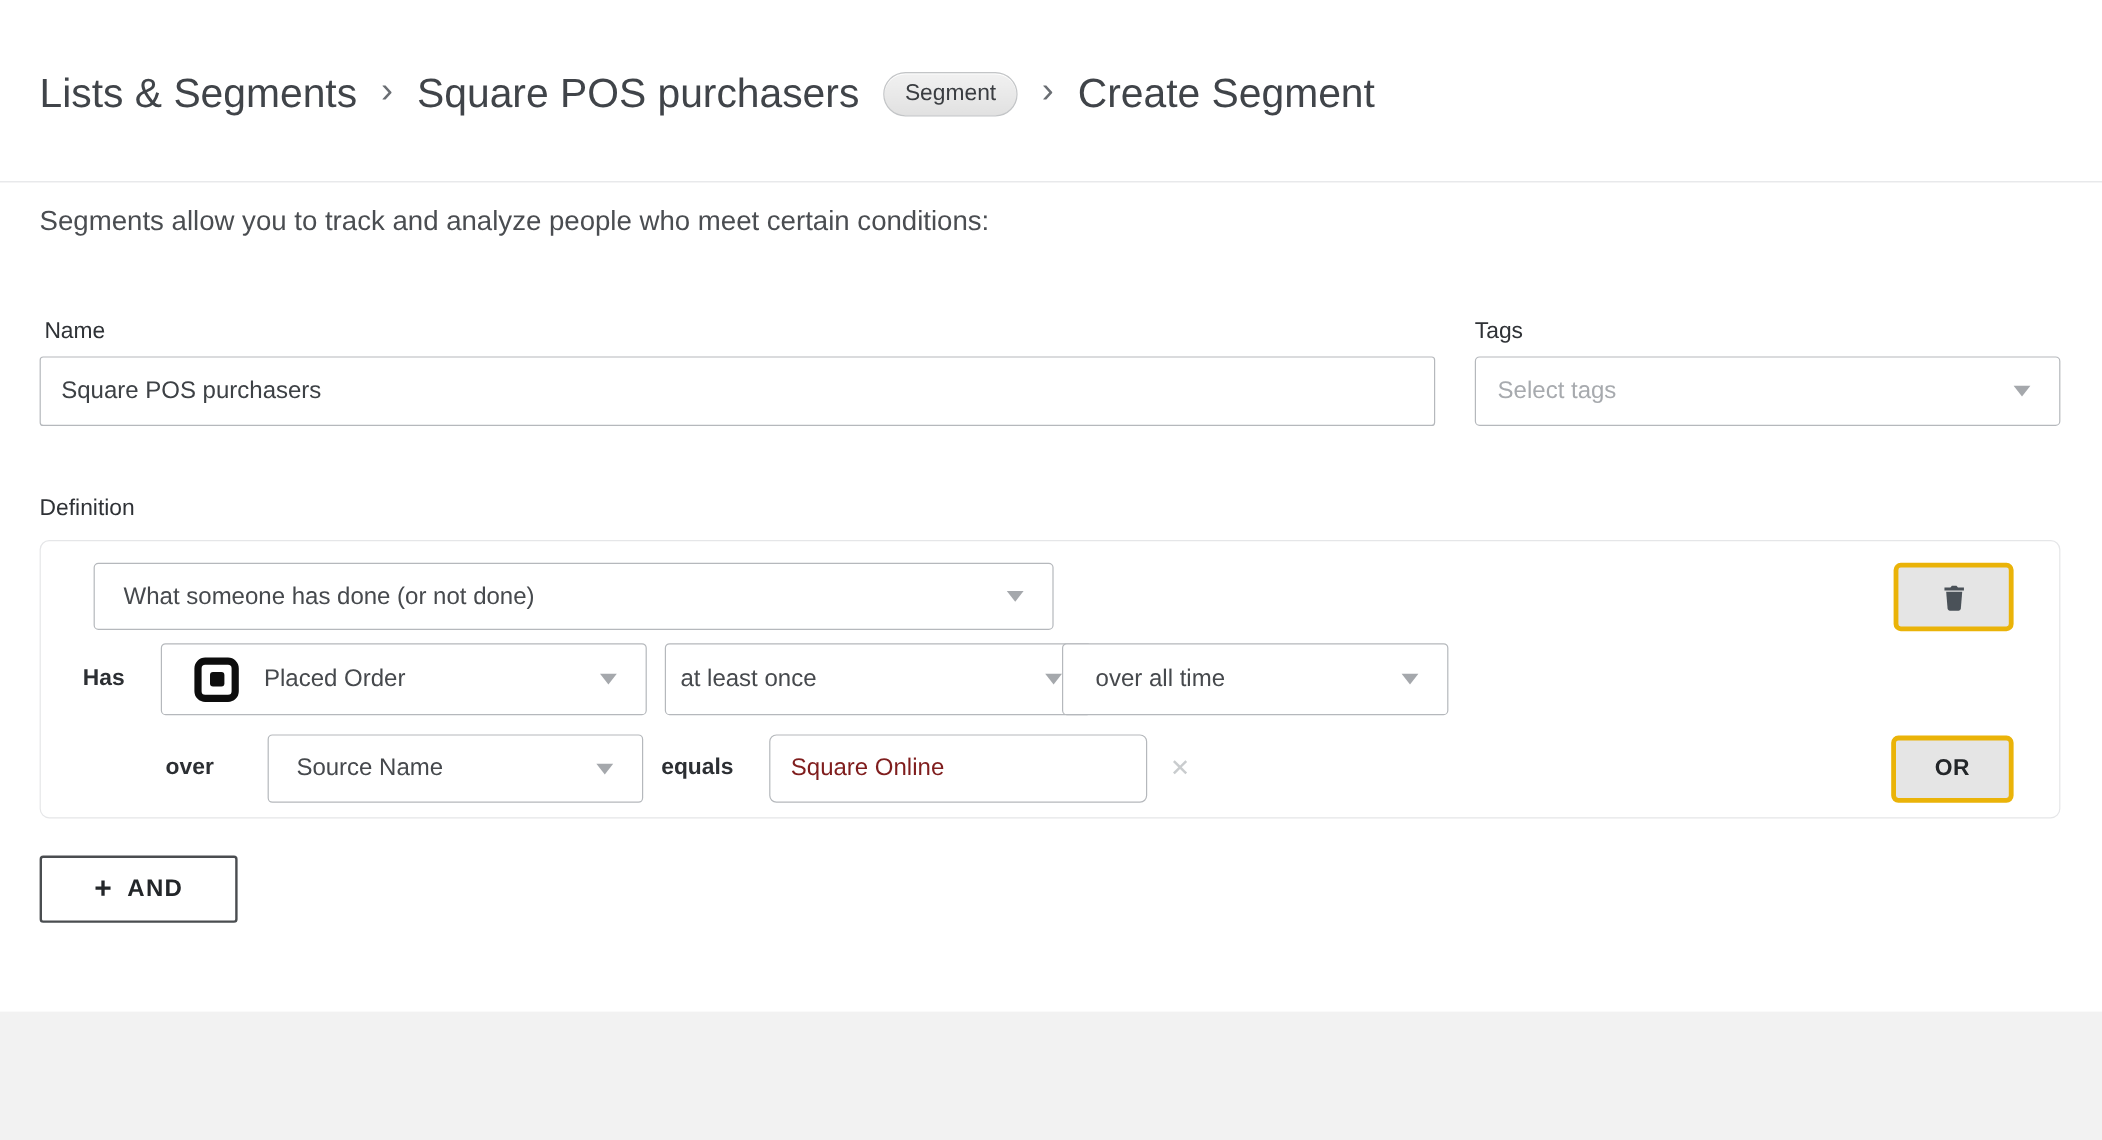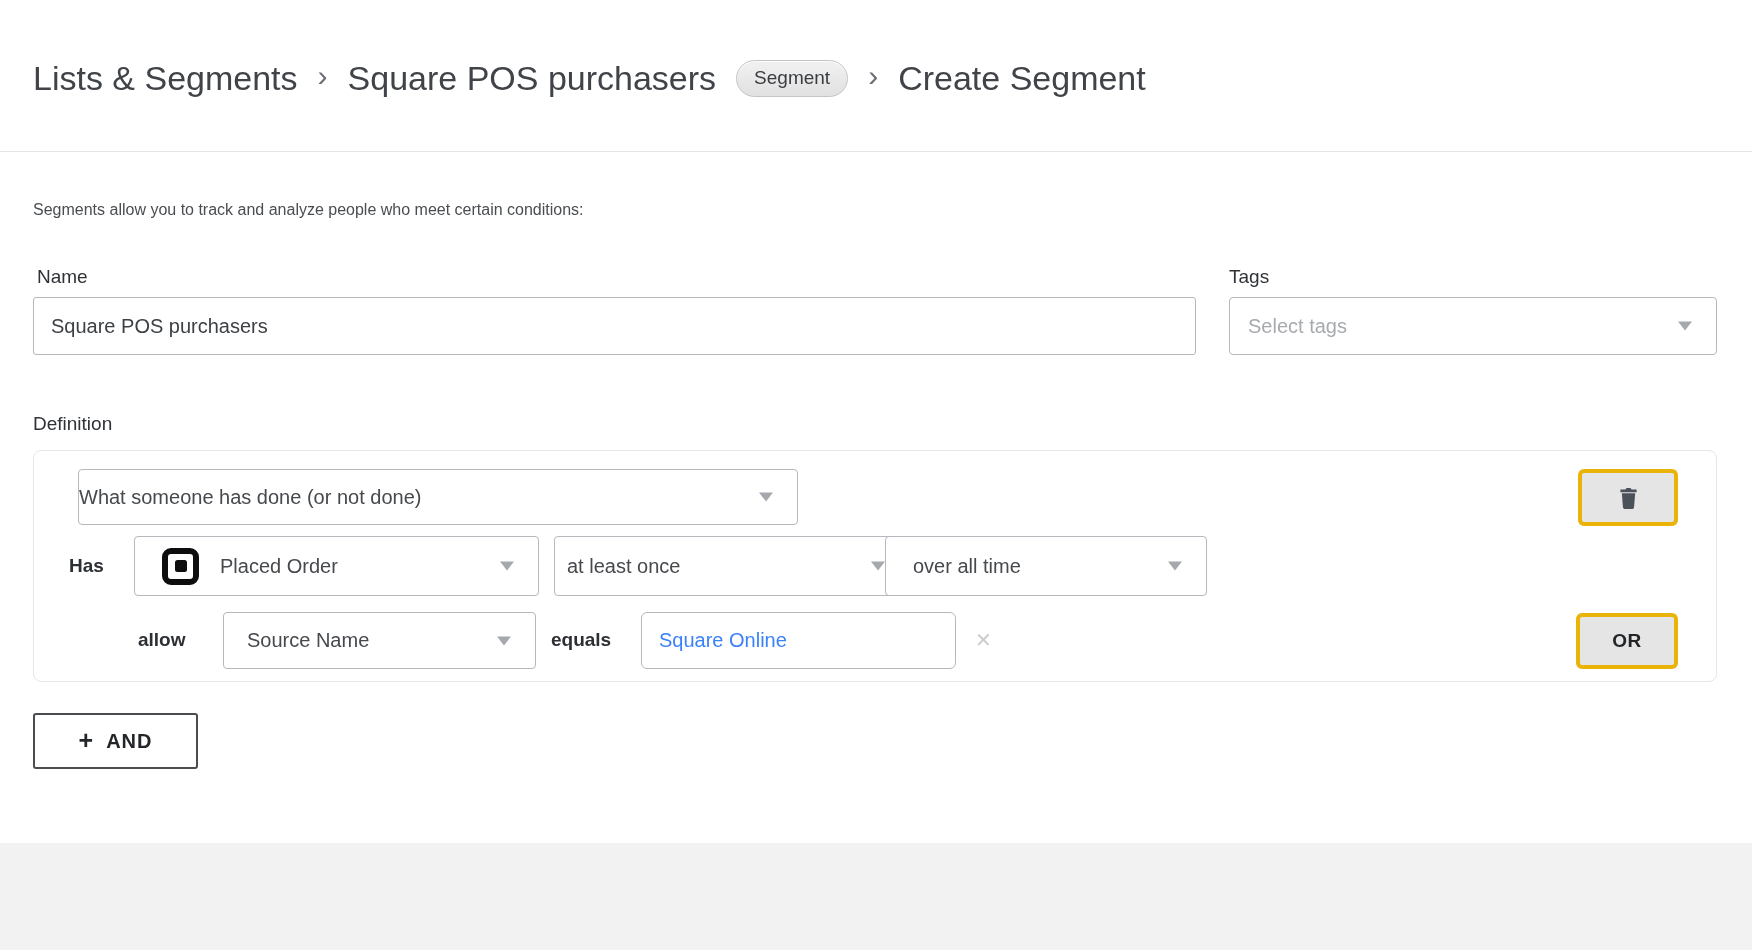--- a/index.html
+++ b/index.html
@@ -14,21 +14,21 @@
             display:flex; align-items:center; gap:20px; font-size:34px; color:#404449; }
   .crumb  { white-space:nowrap; }
   .crumb-sep { font-size:30px; color:#6a6e73; transform:translateY(-2px); }
   .badge { display:inline-flex; align-items:center; padding:6px 17px 7px;
            border:1px solid #c3c5c7; border-radius:20px;
            background:linear-gradient(180deg,#f1f1f1,#e1e1e1);
            box-shadow:inset 0 1px 0 rgba(255,255,255,.8);
            font-size:19px; color:#3a3d41; }
 
   
-  .intro { position:absolute; left:33px; top:176px; font-size:16px; color:#4a4d51; }
+  .intro { position:absolute; left:33px; top:146px; font-size:23px; color:#4a4d51; }
 
   
   .field-label { position:absolute; font-size:19px; color:#2f3236; }
   .text-input { position:absolute; border:1px solid #b5b8bc; border-radius:3px;
                 background:#fff; font-family:"Liberation Sans",sans-serif;
                 font-size:20px; color:#3d4145; padding:0 0 0 17px; outline:none; }
 
   .sel { position:absolute; background:#fff; border:1px solid #b5b8bc; border-radius:4px;
          display:flex; align-items:center; font-size:20px; color:#46494d; cursor:pointer; }
   .caret { position:absolute; right:24px; top:50%; transform:translateY(-50%);
@@ -87,21 +87,21 @@
   <div class="field-label" style="left:1229px; top:241px;">Tags</div>
   <div class="sel" style="left:1229px; top:272px; width:488px; height:58px; padding-left:18px;">
     <span class="placeholder">Select tags</span>
     <span class="caret"></span>
   </div>
 
   <div class="field-label" style="left:33px; top:388px;">Definition</div>
 
   <div class="panel">
 
-    <div class="sel" style="left:44px; top:18px; width:720px; height:56px; ">
+    <div class="sel" style="left:44px; top:18px; width:800px; height:56px; padding-left:24px;">
       <span>What someone has done (or not done)</span>
       <span class="caret"></span>
     </div>
     <div class="btn-outline" style="left:1544px; top:18px; width:100px; height:57px;">
       <svg width="21" height="25" viewBox="0 0 22 26">
         <path d="M4 8.5h14l-1.2 14.6c-.1 1.1-1 1.9-2.1 1.9H7.3c-1.1 0-2-.8-2.1-1.9L4 8.5z" fill="#4a5158"></path>
         <path d="M2.5 4.7h5.2L9 3.1h4l1.3 1.6h5.2v2.7h-17z" fill="#4a5158"></path>
       </svg>
     </div>
 
@@ -118,30 +118,30 @@
     <div class="sel" style="left:520px; top:85px; width:356px; height:60px; padding-left:12px;">
       <span>at least once</span>
       <span class="caret"></span>
     </div>
 
     <div class="sel" style="left:851px; top:85px; width:322px; height:60px; padding-left:27px;">
       <span>over all time</span>
       <span class="caret"></span>
     </div>
 
-    <div class="blabel" style="left:104px; top:178px;">allow</div>
+    <div class="blabel" style="left:104px; top:178px;">over</div>
 
     <div class="sel" style="left:189px; top:161px; width:313px; height:57px; padding-left:23px;">
       <span>Source Name</span>
       <span class="caret"></span>
     </div>
 
     <div class="blabel" style="left:517px; top:178px;">equals</div>
 
-    <input class="text-input" style="left: 607px; top: 161px; width: 315px; height: 57px; border-radius: 6px; color: #3b82f6;" value="Square Online">
+    <input class="text-input" style="left: 607px; top: 161px; width: 315px; height: 57px; border-radius: 6px; color: #7f1d1d;" value="Square Online">
 
     <span class="remove-x" style="left:941px; top:177px;">✕</span>
 
     <div class="btn-outline" style="left:1542px; top:162px; width:102px; height:56px;">OR</div>
   </div>
 
   <div class="and-btn">
     <span class="and-plus">+</span>
     <span class="and-text">AND</span>
   </div>

